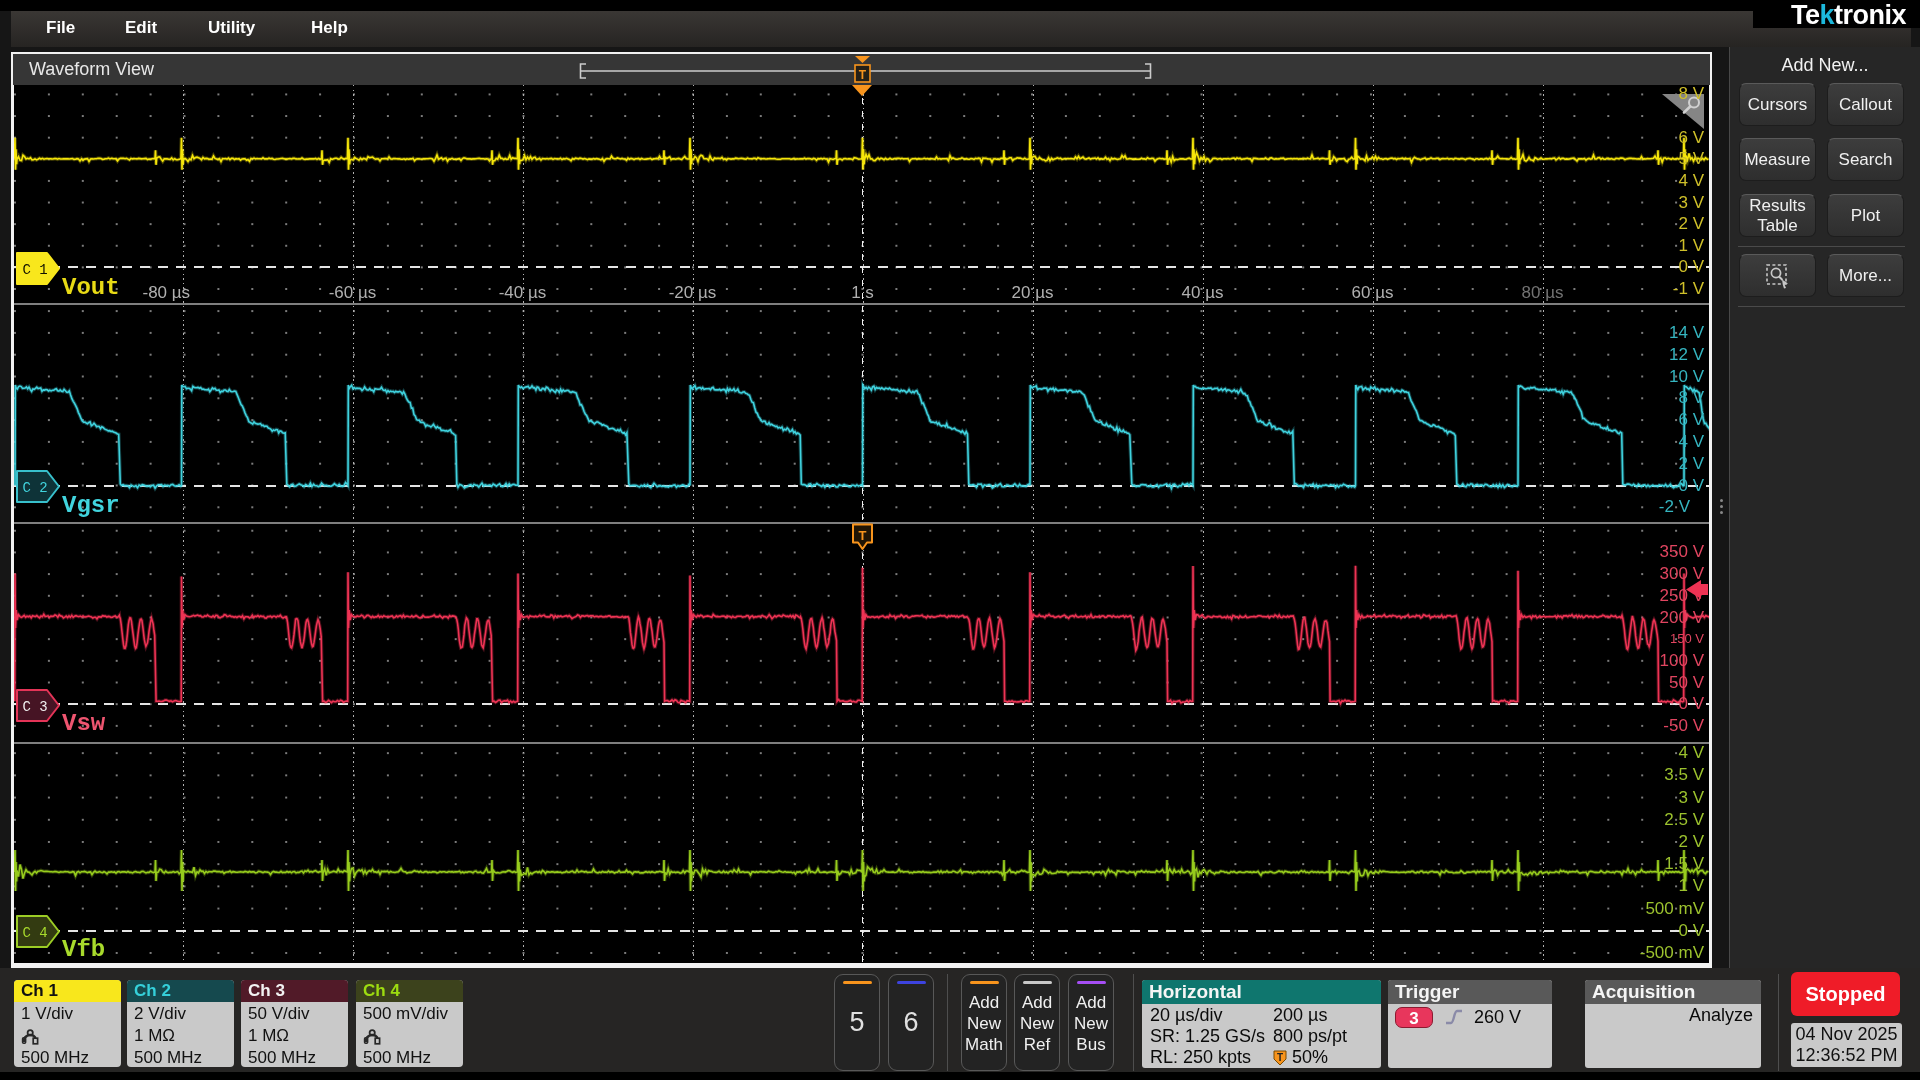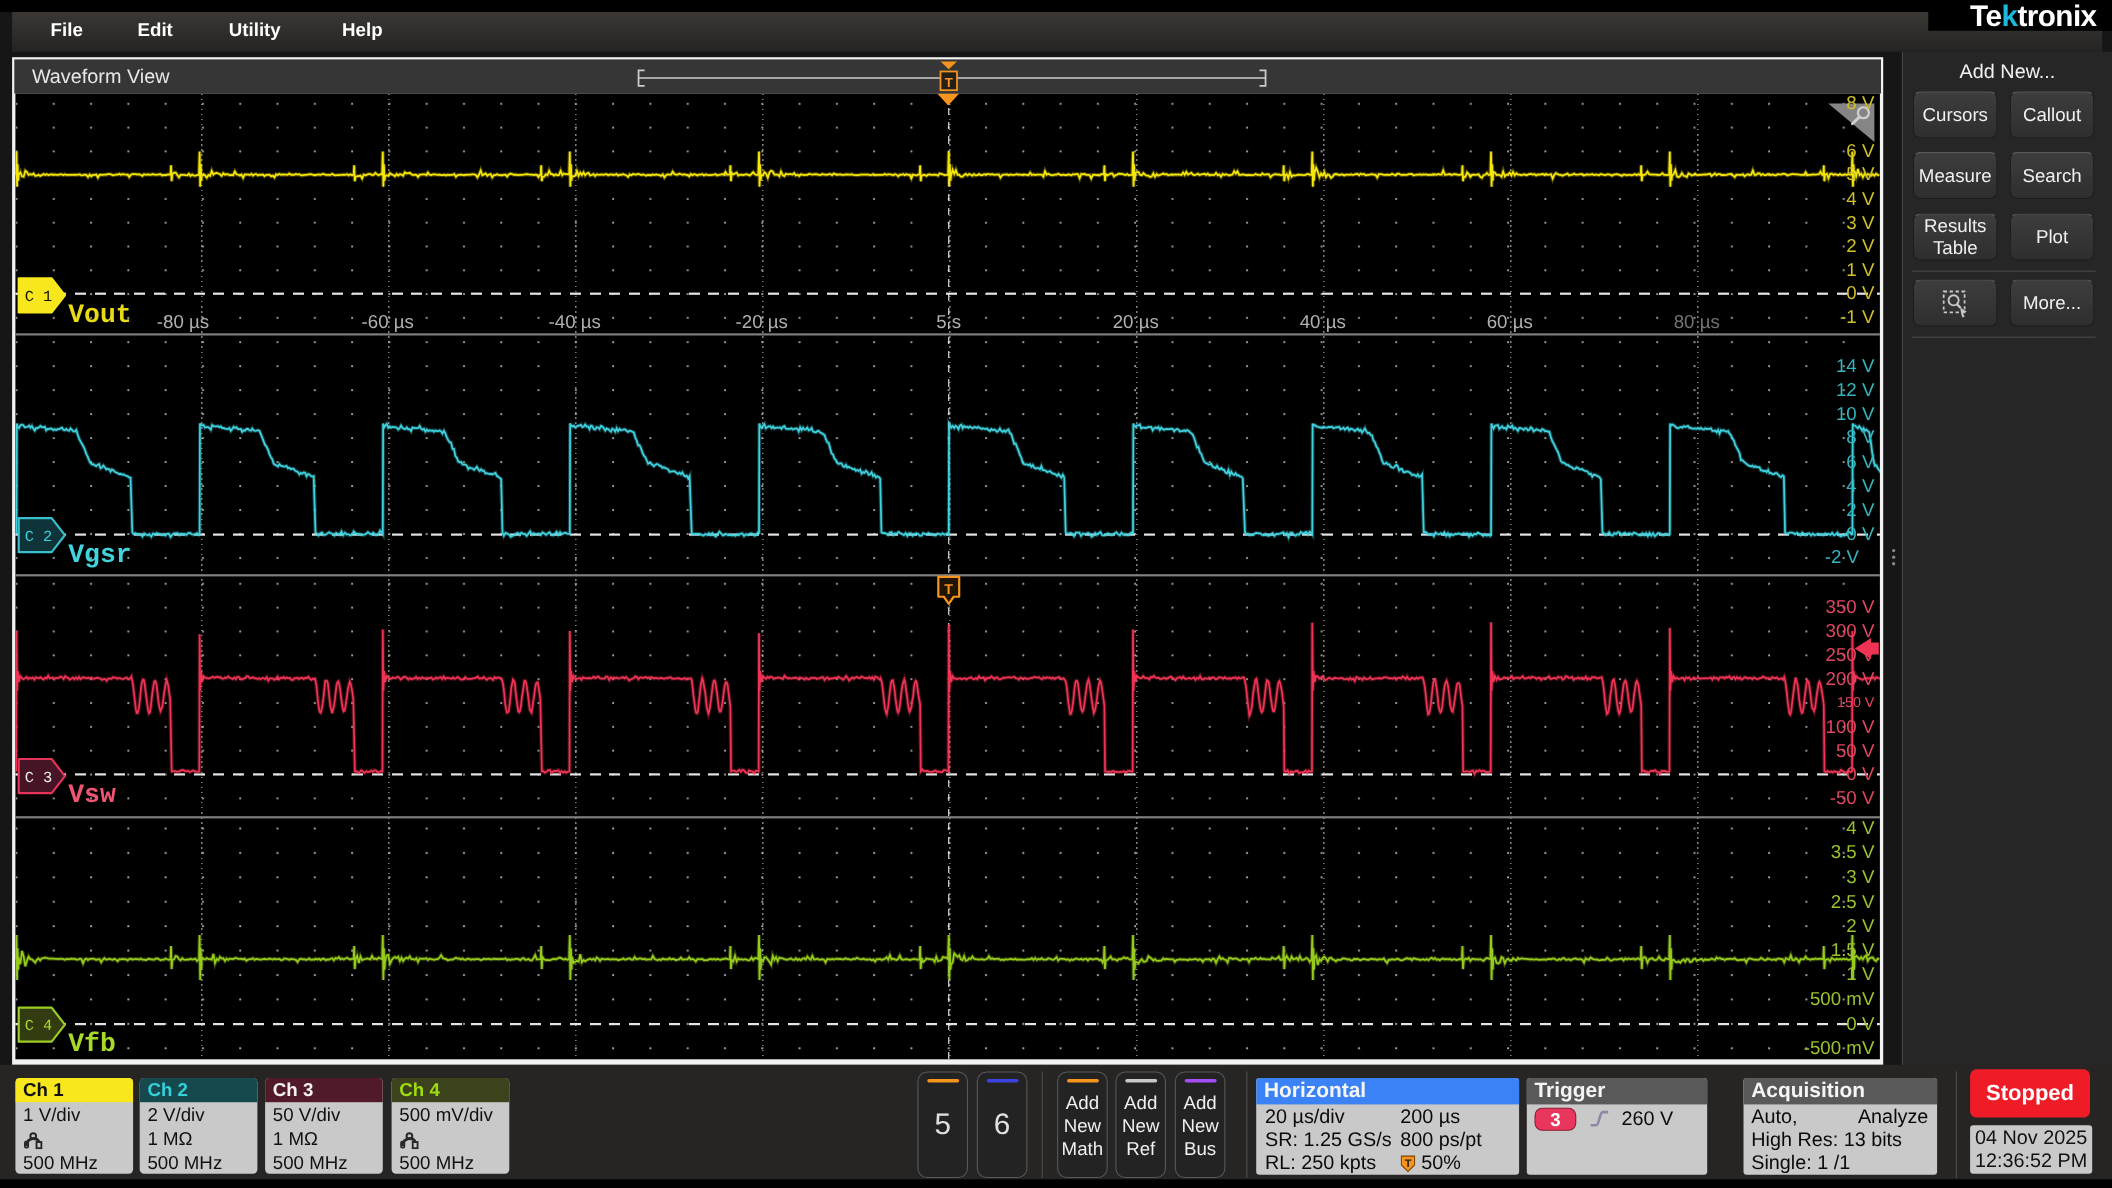--- a/index.html
+++ b/index.html
@@ -121,21 +121,21 @@
 <div style="position:absolute;right:5px;top:748.0px;height:18px;line-height:18px;color:#9cc22e;font-size:17px;text-align:right">2 V</div>
 <div style="position:absolute;right:5px;top:770.2px;height:18px;line-height:18px;color:#9cc22e;font-size:17px;text-align:center">1.5 V</div>
 <div style="position:absolute;right:5px;top:792.4px;height:18px;line-height:18px;color:#9cc22e;font-size:17px;text-align:right">1 V</div>
 <div style="position:absolute;right:5px;top:814.6px;height:18px;line-height:18px;color:#9cc22e;font-size:17px;text-align:right">500 mV</div>
 <div style="position:absolute;right:5px;top:836.8px;height:18px;line-height:18px;color:#9cc22e;font-size:17px;text-align:right">0 V</div>
 <div style="position:absolute;right:5px;top:859.0px;height:18px;line-height:18px;color:#9cc22e;font-size:17px;text-align:right">-500 mV</div>
 <div style="position:absolute;left:128.5px;top:198px;width:80px;text-align:left;color:#b0b0b0;font-size:17px">-80 µs</div>
 <div style="position:absolute;left:298.5px;top:198px;width:80px;text-align:center;color:#b0b0b0;font-size:17px">-60 µs</div>
 <div style="position:absolute;left:468.5px;top:198px;width:80px;text-align:center;color:#b0b0b0;font-size:17px">-40 µs</div>
 <div style="position:absolute;left:638.5px;top:198px;width:80px;text-align:center;color:#b0b0b0;font-size:17px">-20 µs</div>
-<div style="position:absolute;left:808.5px;top:198px;width:80px;text-align:center;color:#b0b0b0;font-size:17px">5 s</div>
+<div style="position:absolute;left:808.5px;top:198px;width:80px;text-align:center;color:#b0b0b0;font-size:17px">1 s</div>
 <div style="position:absolute;left:978.5px;top:198px;width:80px;text-align:center;color:#b0b0b0;font-size:17px">20 µs</div>
 <div style="position:absolute;left:1148.5px;top:198px;width:80px;text-align:center;color:#b0b0b0;font-size:17px">40 µs</div>
 <div style="position:absolute;left:1318.5px;top:198px;width:80px;text-align:center;color:#b0b0b0;font-size:17px">60 µs</div>
 <div style="position:absolute;left:1488.5px;top:198px;width:80px;text-align:center;color:#737373;font-size:17px">80 µs</div>
 <svg width="46" height="35" viewBox="0 0 46 35" style="position:absolute;left:1px;top:165.9px">
 <path d="M2 2 L32 2 L44 17.5 L32 33 L2 33 Z" fill="#f8e71c" stroke="#f8e71c" stroke-width="2" stroke-linejoin="round"></path>
 <text x="20" y="22.5" text-anchor="middle" font-family="Liberation Mono, monospace" font-size="14" fill="#101000">C 1</text>
 </svg>
 <svg width="46" height="35" viewBox="0 0 46 35" style="position:absolute;left:1px;top:384.0px">
 <path d="M2 2 L32 2 L44 17.5 L32 33 L2 33 Z" fill="#0e3338" stroke="#38c0cc" stroke-width="2" stroke-linejoin="round"></path>
@@ -250,35 +250,34 @@
 <div style="position:absolute;left:1014px;top:974px;width:46px;height:97px;background:#232323;border:1px solid #585858;border-radius:9px">
 <div style="position:absolute;left:8px;top:6px;width:29px;height:3px;border-radius:2px;background:#c8c8c8"></div>
 <div style="position:absolute;left:0;top:17px;width:100%;text-align:center;font-size:17px;line-height:21px;color:#f0f0f0">Add<br>New<br>Ref</div>
 </div>
 <div style="position:absolute;left:1068px;top:974px;width:46px;height:97px;background:#232323;border:1px solid #585858;border-radius:9px">
 <div style="position:absolute;left:8px;top:6px;width:29px;height:3px;border-radius:2px;background:#a64ef5"></div>
 <div style="position:absolute;left:0;top:17px;width:100%;text-align:center;font-size:17px;line-height:21px;color:#f0f0f0">Add<br>New<br>Bus</div>
 </div>
 <div style="position:absolute;left:1133px;top:974px;width:1px;height:97px;background:#4e4e4e"></div>
 <div style="position:absolute;left:1142px;top:980px;width:239px;height:88px;background:#c9c9c9;border-radius:3px;overflow:hidden">
-<div style="height:24px;line-height:24px;background:#3b82f6;color:#f5f5f5;font-weight:bold;font-size:19px;padding-left:7px">Horizontal</div>
+<div style="height:24px;line-height:24px;background:#0f766e;color:#f5f5f5;font-weight:bold;font-size:19px;padding-left:7px">Horizontal</div>
 <div style="position:absolute;left:8px;top:25px;font-size:18px;color:#0a0a0a;line-height:21px">20 µs/div<br>SR: 1.25 GS/s<br>RL: 250 kpts</div>
 <div style="position:absolute;left:131px;top:25px;font-size:18px;color:#0a0a0a;line-height:21px">200 µs<br>800 ps/pt<br><svg width="14" height="16" viewBox="0 0 14 16" style="vertical-align:-3px">
 <path d="M1 1 L13 1 L13 9 L7 15 L1 9 Z" fill="#f7941d" stroke="#7a4a00" stroke-width="1"></path>
 <text x="7" y="11" text-anchor="middle" font-size="10" font-weight="bold" fill="#222">T</text>
 </svg> 50%</div>
 </div>
 <div style="position:absolute;left:1388px;top:980px;width:164px;height:88px;background:#c9c9c9;border-radius:3px;overflow:hidden">
 <div style="height:24px;line-height:24px;background:#595959;color:#f5f5f5;font-weight:bold;font-size:19px;padding-left:7px">Trigger</div>
 <div style="position:absolute;left:7px;top:27px;width:38px;height:21px;background:#e8365c;border:1px solid #8a1b30;border-radius:7px;color:#fff;font-size:17px;font-weight:bold;text-align:center;line-height:21px">3</div>
 <div style="position:absolute;left:56px;top:28px"><svg width="20" height="18" viewBox="0 0 20 18" style="vertical-align:-3px">
 <path d="M2 15 L7 15 C10 15 10 3 13 3 L18 3" fill="none" stroke="#8a8aa8" stroke-width="2.4"></path>
 </svg></div>
 <div style="position:absolute;left:86px;top:27px;font-size:18px;color:#0a0a0a">260 V</div>
 </div>
 <div style="position:absolute;left:1585px;top:980px;width:176px;height:88px;background:#c9c9c9;border-radius:3px;overflow:hidden">
 <div style="height:24px;line-height:24px;background:#595959;color:#f5f5f5;font-weight:bold;font-size:19px;padding-left:7px">Acquisition</div>
-<div style="position:absolute;left:7px;top:25px;font-size:18px;color:#0a0a0a;line-height:21px">Auto,<br>High Res: 13 bits<br>Single: 1 /1</div>
 <div style="position:absolute;left:104px;top:25px;font-size:18px;color:#0a0a0a">Analyze</div>
 </div>
 <div style="position:absolute;left:1778px;top:974px;width:1px;height:97px;background:#4e4e4e"></div>
 <div style="position:absolute;left:1791px;top:972px;width:109px;height:44px;background:#ef1c28;border-radius:6px;color:#fff;font-weight:bold;font-size:20px;text-align:center;line-height:44px">Stopped</div>
 <div style="position:absolute;left:1791px;top:1023px;width:111px;height:44px;background:#c9c9c9;border-radius:3px;color:#111;font-size:18px;text-align:center;line-height:21px;padding-top:1px">04 Nov 2025<br>12:36:52 PM</div>
 
 </body></html>

